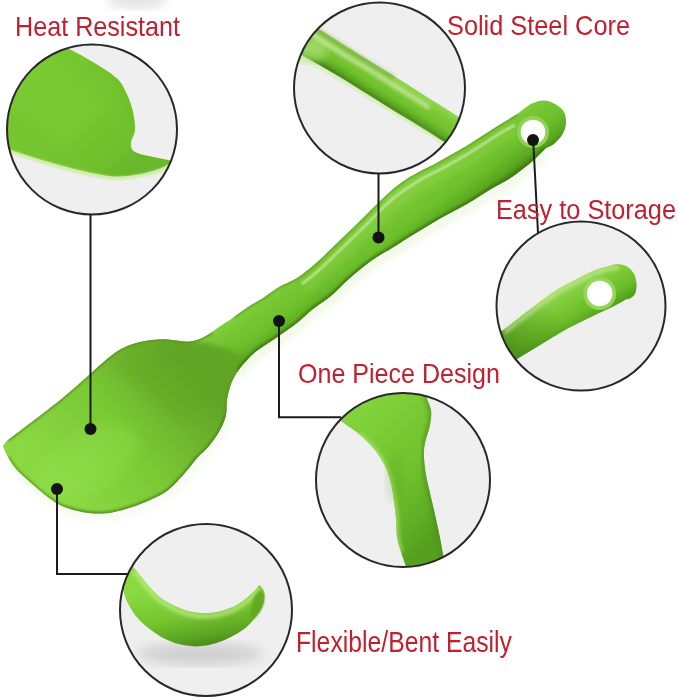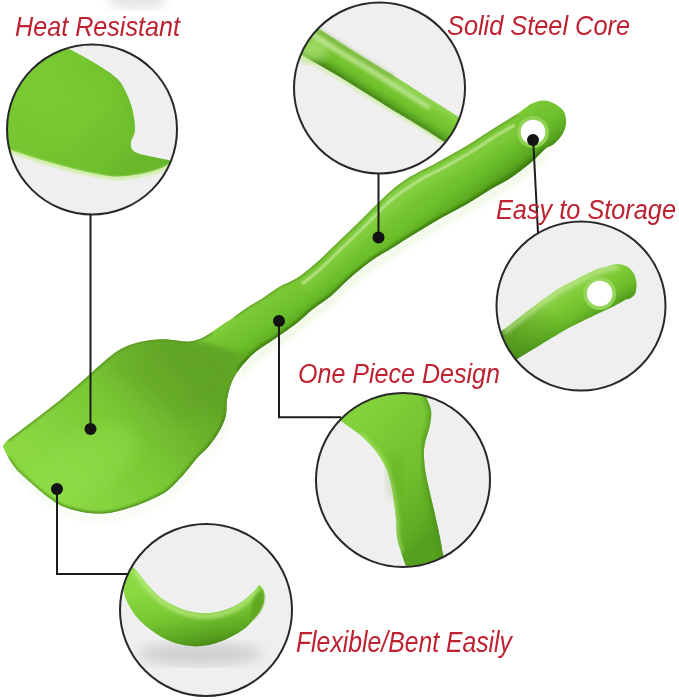--- a/index.html
+++ b/index.html
@@ -1,16 +1,16 @@
 <!DOCTYPE html>
 <html><head>
 <meta charset="utf-8">
 <style>
 html,body{margin:0;padding:0;background:#fff;}
-#page{width:679px;height:700px;overflow:hidden;font-style:italic;}
+#page{width:679px;height:700px;overflow:hidden;}
 </style>
 </head>
 <body>
 <div id="page">
 <svg width="679" height="700" viewBox="0 0 679 700">
 <defs>
 <linearGradient id="ghandle" gradientUnits="userSpaceOnUse" x1="402" y1="183" x2="438" y2="232">
           <stop offset="0" stop-color="#85d245"></stop>
           <stop offset="0.30" stop-color="#78c834"></stop>
           <stop offset="0.62" stop-color="#6cbe2b"></stop>

